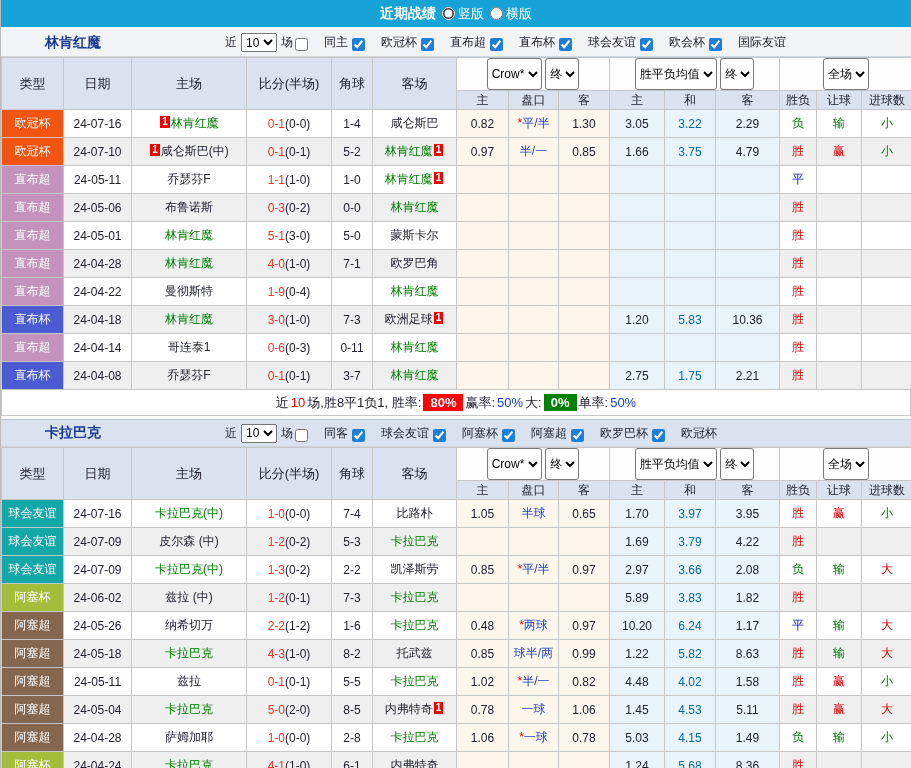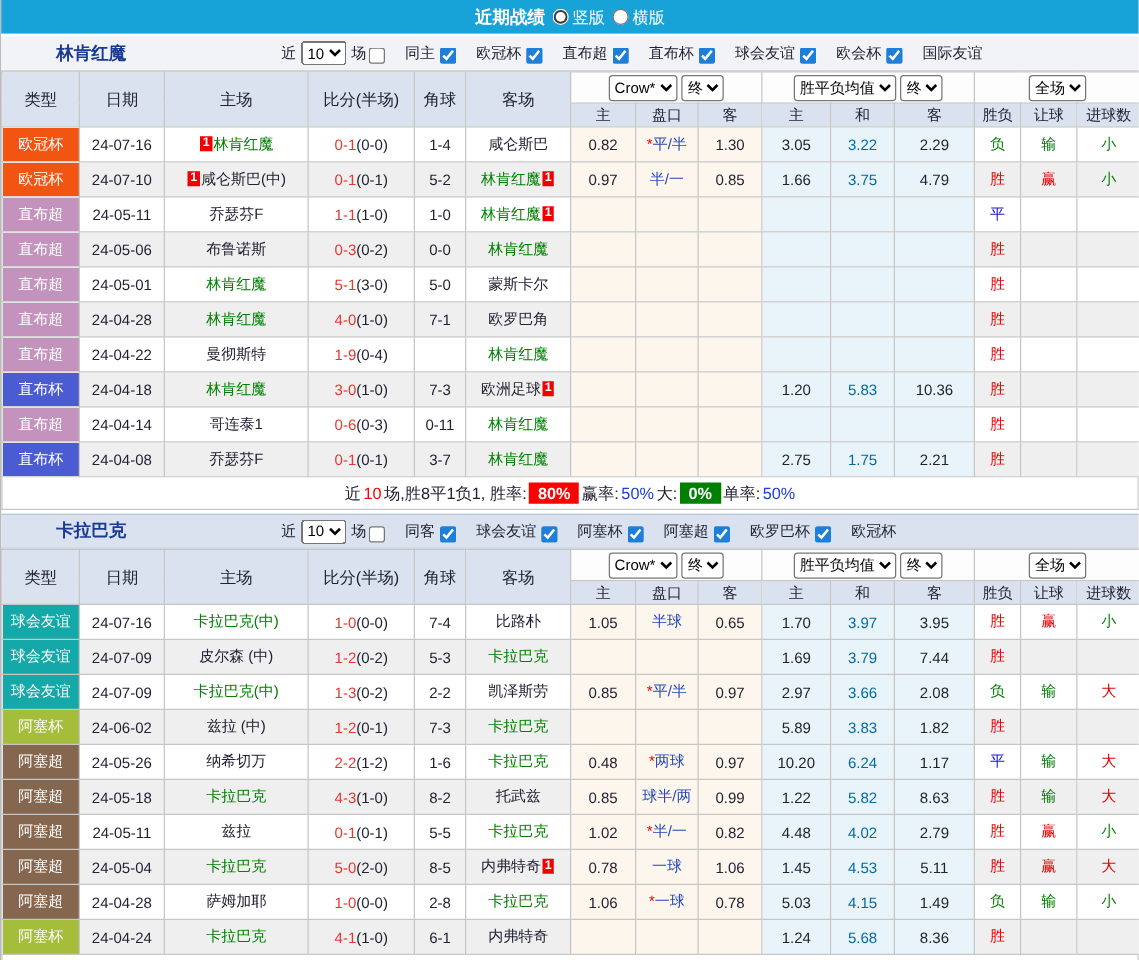--- a/index.html
+++ b/index.html
@@ -21,21 +21,21 @@
   .filters select { font-size:12px; height:19px; margin:0 2px; }
   .filters label { display:flex; align-items:flex-end; gap:16px; margin-right:2px; white-space:nowrap; }
   .filters input[type=checkbox] { width:13px; height:13px; accent-color:#1d7fd8; }
 
   table { width:911px; border-collapse:collapse; table-layout:fixed; }
   th, td { border:1px solid #c6c6c6; text-align:center; overflow:hidden; white-space:nowrap; }
   thead th { background:#d9e2ee; color:#223; font-weight:normal; font-size:13px; }
   thead tr.thr1 th { height:25px; }
   thead tr.thr2 th { height:19px; font-size:12px; }
   thead th.selcell { background:#fdfdfd; }
-  thead select { font-size:12px; height:21px; background:#fff; border:1px solid #777; border-radius:3px; }
+  thead select { font-size:12px; height:32px; background:#fff; border:1px solid #777; border-radius:3px; }
   tbody td { height:28px; font-size:12px; background:#fff; }
   tbody tr.alt td { background:#efefef; }
   td.type { color:#fff; font-size:12px; }
   tbody td.odds  { background:#fcf6ec !important; }
   tbody td.avg   { background:#e9f4fa !important; }
   td.avg.mid { color:#0369a1; }
   .sc { color:#e8362d; }
   .hf { color:#223; }
   .green { color:#008000; }
   .badge { display:inline-block; background:#f00000; color:#fff; font-size:10px; font-weight:bold;
@@ -449,21 +449,21 @@
               <td class="date">24-07-09</td>
               <td class="team"><span>皮尔森 (中)</span></td>
               <td><span class="sc">1-2</span><span class="hf">(0-2)</span></td>
               <td class="corner">5-3</td>
               <td class="team"><span class="green">卡拉巴克</span></td>
               <td class="odds"></td>
               <td class="odds hcap"><span></span></td>
               <td class="odds"></td>
               <td class="avg">1.69</td>
               <td class="avg mid">3.79</td>
-              <td class="avg">7.44</td>
+              <td class="avg">4.22</td>
               <td style="color: rgb(225, 0, 0);">胜</td>
               <td></td>
               <td></td>
             </tr>
             <tr>
               <td class="type" style="background: rgb(20, 168, 168);">球会友谊</td>
               <td class="date">24-07-09</td>
               <td class="team"><span class="green">卡拉巴克(中)</span></td>
               <td><span class="sc">1-3</span><span class="hf">(0-2)</span></td>
               <td class="corner">2-2</td>
@@ -534,21 +534,21 @@
               <td class="date">24-05-11</td>
               <td class="team"><span>兹拉</span></td>
               <td><span class="sc">0-1</span><span class="hf">(0-1)</span></td>
               <td class="corner">5-5</td>
               <td class="team"><span class="green">卡拉巴克</span></td>
               <td class="odds">1.02</td>
               <td class="odds hcap"><span class="star">*</span><span>半/一</span></td>
               <td class="odds">0.82</td>
               <td class="avg">4.48</td>
               <td class="avg mid">4.02</td>
-              <td class="avg">2.79</td>
+              <td class="avg">1.58</td>
               <td style="color: rgb(225, 0, 0);">胜</td>
               <td style="color: rgb(225, 0, 0);">赢</td>
               <td style="color: rgb(0, 122, 0);">小</td>
             </tr>
             <tr class="alt">
               <td class="type" style="background: rgb(133, 102, 78);">阿塞超</td>
               <td class="date">24-05-04</td>
               <td class="team"><span class="green">卡拉巴克</span></td>
               <td><span class="sc">5-0</span><span class="hf">(2-0)</span></td>
               <td class="corner">8-5</td>

